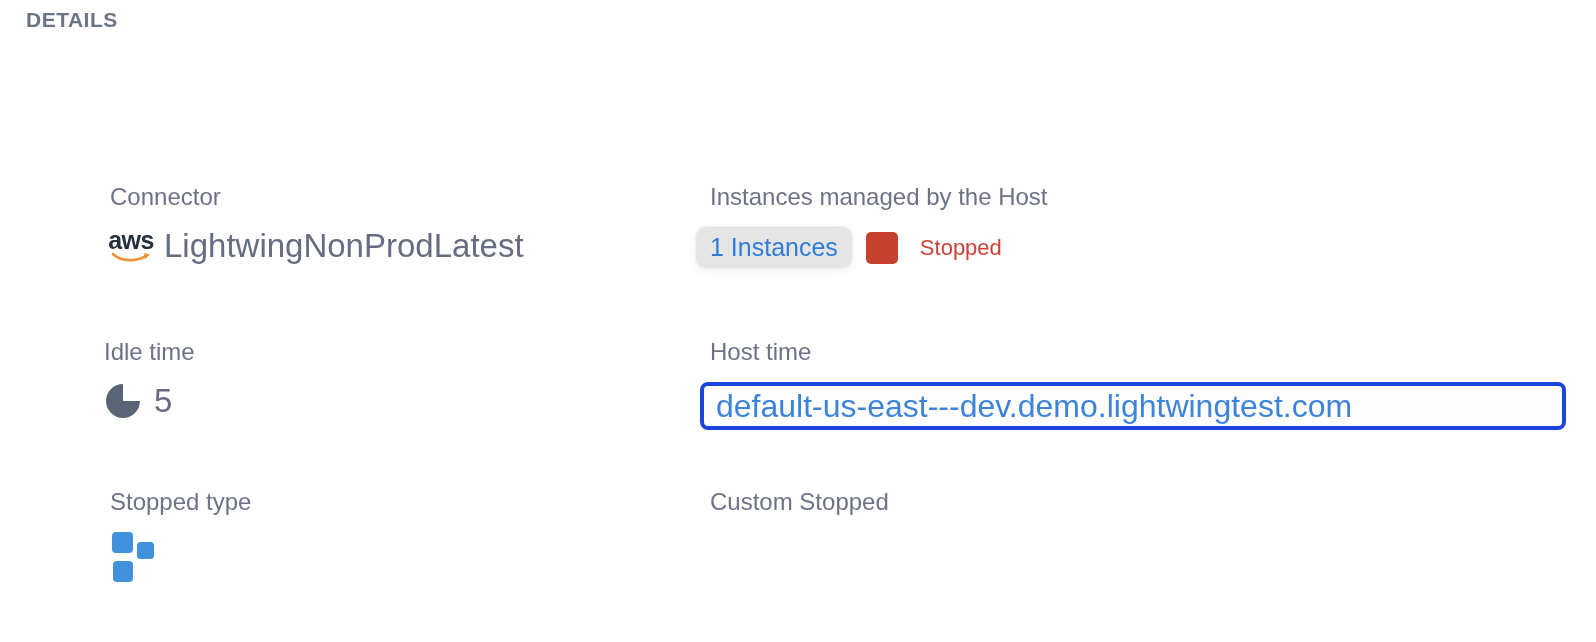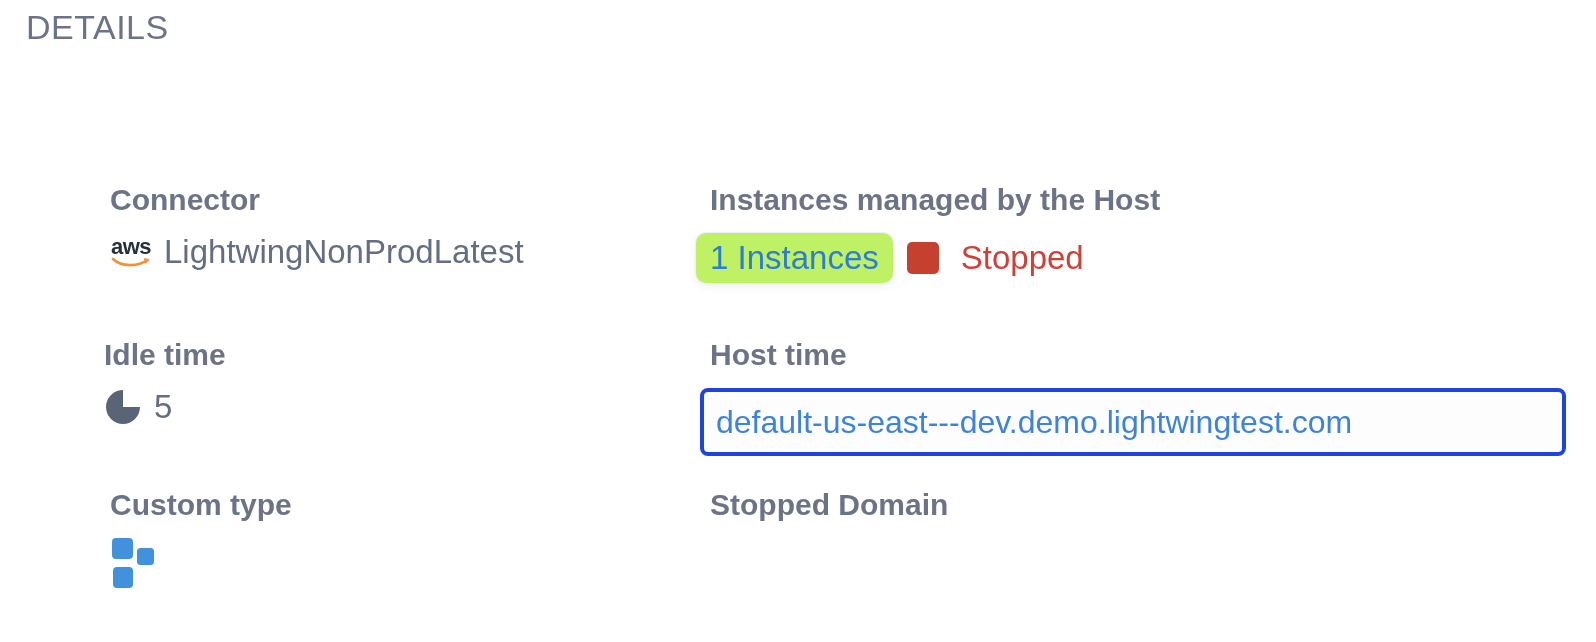--- a/index.html
+++ b/index.html
@@ -12,29 +12,29 @@
     position: relative;
     width: 1596px;
     height: 642px;
     background: #ffffff;
     overflow: hidden;
   }
   .section-title {
     position: absolute;
     left: 26px;
     top: 8px;
-    font-size: 34px;
-    font-weight: 400;
+    font-size: 21px;
+    font-weight: 700;
     letter-spacing: 0.5px;
     color: var(--label-gray, #70768a);
   }
   .field { position: absolute; }
   .field .label {
-    font-size: 30px;
-    font-weight: 700;
+    font-size: 24px;
+    font-weight: 400;
     color: var(--label-gray, #6d7387);
     margin-bottom: 16px;
     white-space: nowrap;
   }
   .value-row {
     display: flex;
     align-items: center;
     gap: 12px;
     font-size: 33px;
     color: var(--value-gray, #656d82);
@@ -42,60 +42,60 @@
   }
   
   .aws-logo {
     display: inline-flex;
     flex-direction: column;
     align-items: center;
     width: 42px;
     line-height: 1;
   }
   .aws-logo .aws-text {
-    font-size: 22px;
+    font-size: 25px;
     font-weight: 700;
     letter-spacing: -0.5px;
     color: var(--aws-navy, #252f3e);
   }
   .aws-logo svg { display: block; margin-top: -1px; }
   
   .chip {
     display: inline-flex;
     align-items: center;
-    background: #bef264;
+    background: #e5e5e5;
     border-radius: 10px;
     padding: 6px 14px;
     margin-left: -14px;
     box-shadow: 0 0 0 1px #eef0f4, 0 3px 8px rgba(40,50,80,0.08);
     color: var(--link-blue, #2e7cd6);
-    font-size: 33px;
+    font-size: 25px;
     cursor: pointer;
   }
   .status-square {
     width: 32px;
     height: 32px;
     border-radius: 5px;
     background: var(--status-red-square, #c6402f);
     margin-left: 2px;
   }
   .status-text {
     color: var(--status-red, #cd4237);
-    font-size: 33px;
+    font-size: 22px;
     margin-left: 10px;
   }
   
   .blue-box {
     display: flex;
     align-items: center;
     box-sizing: border-box;
     border: 4px solid var(--accent-blue, #1d44db);
     border-radius: 8px;
     background: #fdfdfe;
-    height: 68px;
+    height: 48px;
     padding: 0 12px;
     font-size: 32px;
     color: var(--box-text-blue, #3d83d9);
     white-space: nowrap;
     overflow: hidden;
     cursor: pointer;
   }
   .icon { display: inline-flex; align-items: center; }
 </style>
 </head>
@@ -143,29 +143,29 @@
   </div>
 
   <div class="field" style="left:710px; top:338px;">
     <div class="label">Host time</div>
     <div class="blue-box" style="width:866px; margin-left:-10px;">
       <span>default-us-east---dev.demo.lightwingtest.com</span>
     </div>
   </div>
 
   <div class="field" style="left:110px; top:488px;">
-    <div class="label">Custom type</div>
+    <div class="label">Stopped type</div>
     <div class="value-row">
       <span class="icon">
         <svg width="48" height="52" viewBox="0 0 48 52">
           <rect x="2" y="0" width="21" height="21" rx="4" fill="#4191dc"></rect>
           <rect x="27" y="10" width="17" height="17" rx="3.5" fill="#4191dc"></rect>
           <rect x="3" y="29" width="20" height="21" rx="4" fill="#4191dc"></rect>
         </svg>
       </span>
     </div>
   </div>
 
   <div class="field" style="left:710px; top:488px;">
-    <div class="label">Stopped Domain</div>
+    <div class="label">Custom Stopped</div>
   </div>
 
 </div>
 
 </body></html>

